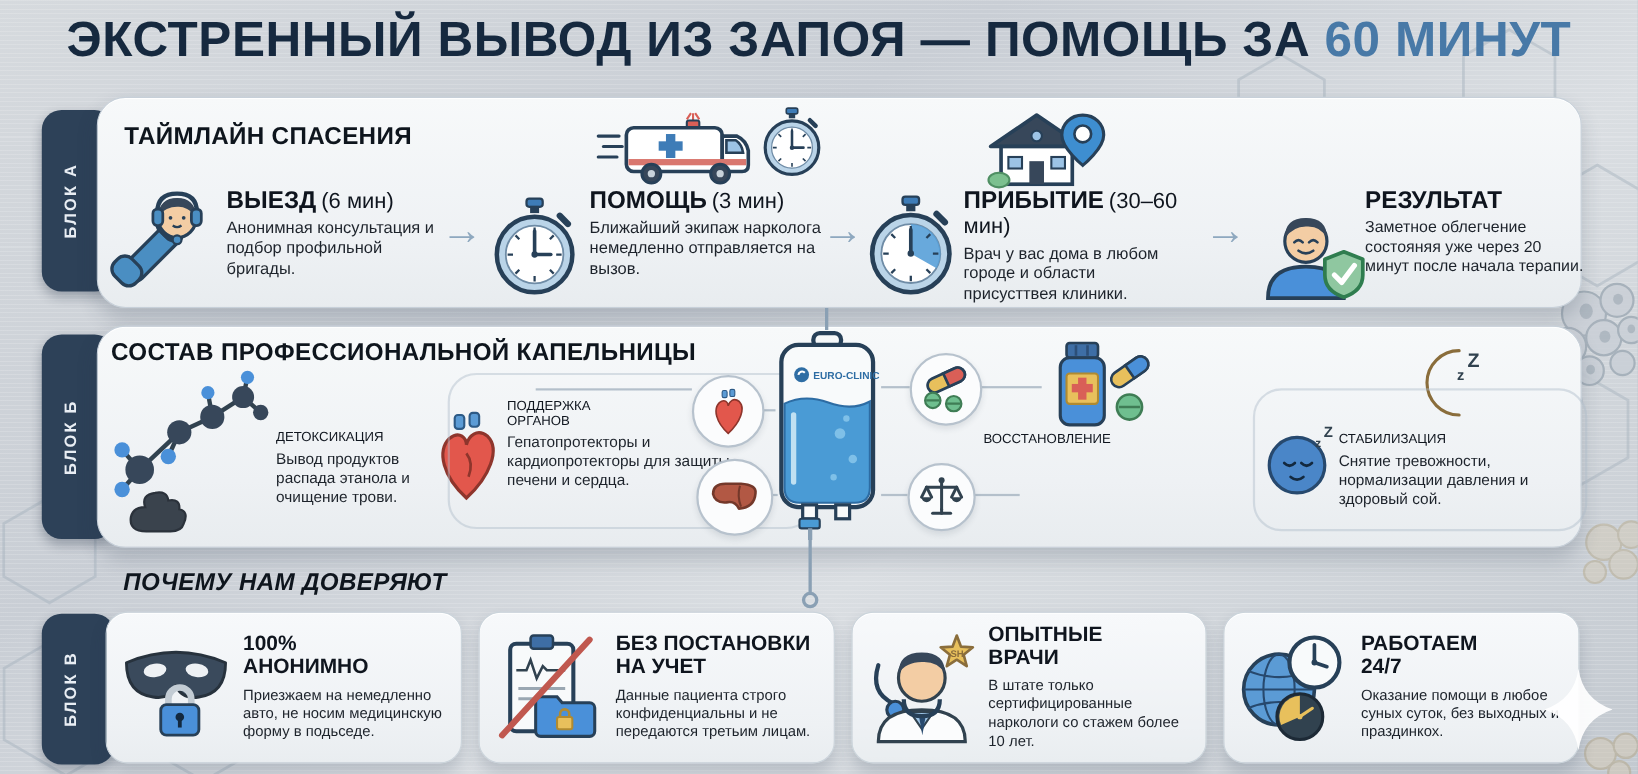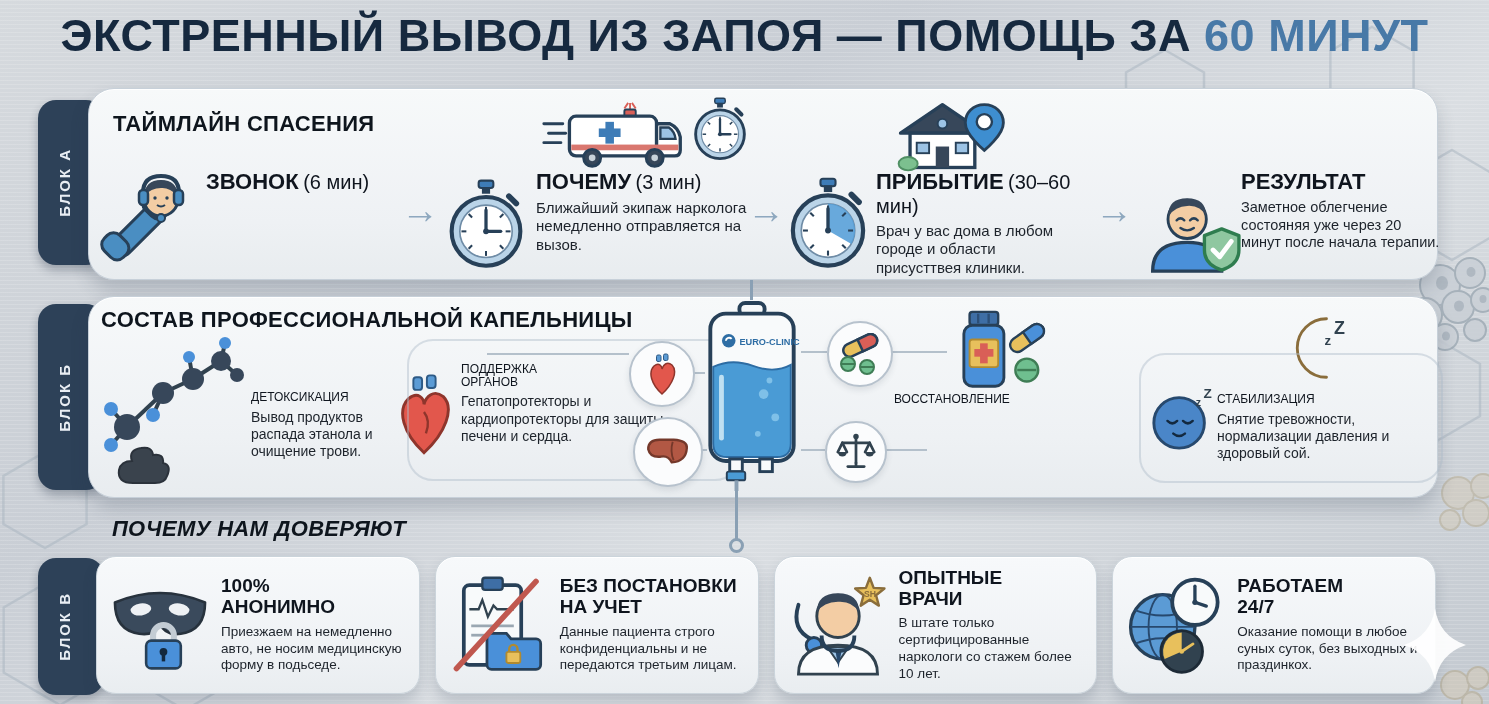--- a/index.html
+++ b/index.html
@@ -152,22 +152,23 @@
       <path d="M44 28 Q44 11 62 11 Q80 11 80 28" fill="none" stroke="#274058" stroke-width="4"></path>
       <rect x="40" y="25" width="9" height="15" rx="4" fill="#4a8ec2" stroke="#274058" stroke-width="2.5"></rect>
       <rect x="75" y="25" width="9" height="15" rx="4" fill="#4a8ec2" stroke="#274058" stroke-width="2.5"></rect>
       <circle cx="56" cy="33" r="1.7" fill="#274058"></circle>
         <circle cx="68" cy="33" r="1.7" fill="#274058"></circle>
       <path d="M58 40 Q62 43 66 40" stroke="#274058" stroke-width="2" fill="none"></path>
       <path d="M46 42 Q50 52 60 53" fill="none" stroke="#274058" stroke-width="3"></path>
       <circle cx="62" cy="53" r="4" fill="#4a8ec2" stroke="#274058" stroke-width="2"></circle>
     </svg>
     <div class="abs" style="left:117px;top:80px;width:190px;">
-      <div><span class="step-title">ЗВОНОК</span>
+      <div><span class="step-title">ВЫЕЗД</span>
         <span class="step-time">(6 мин)</span></div>
+      <div class="step-desc">Анонимная консультация и подбор профильной бригады.</div>
     </div>
     <div class="arrow" style="left:312px;top:100px;">→</div>
 
     <svg class="abs" style="left:448px;top:12px;" width="152" height="72" viewBox="0 0 152 76">
       <g stroke="#274058" stroke-width="3" stroke-linecap="round">
         <line x1="3" y1="24" x2="23" y2="24"></line>
           <line x1="8" y1="34" x2="26" y2="34"></line>
           <line x1="3" y1="44" x2="21" y2="44"></line>
       </g>
       <path d="M88 8 l4 -6 M94 9 l0 -7 M100 8 l-4 -6" stroke="#d95f57" stroke-width="2" fill="none"></path>
@@ -219,21 +220,21 @@
         <line x1="50" y1="34" x2="50" y2="40" transform="rotate(225 50 64)"></line>
           <line x1="50" y1="34" x2="50" y2="40" transform="rotate(270 50 64)"></line>
         <line x1="50" y1="34" x2="50" y2="40" transform="rotate(315 50 64)"></line>
           <line x1="50" y1="34" x2="50" y2="40"></line>
       </g>
       <line x1="50" y1="64" x2="50" y2="38" stroke="#274058" stroke-width="4" stroke-linecap="round"></line>
       <line x1="50" y1="64" x2="68" y2="64" stroke="#274058" stroke-width="4" stroke-linecap="round"></line>
       <circle cx="50" cy="64" r="3.5" fill="#274058"></circle>
     </svg>
     <div class="abs" style="left:447px;top:80px;width:230px;">
-      <div><span class="step-title">ПОЧЕМУ</span>
+      <div><span class="step-title">ПОМОЩЬ</span>
         <span class="step-time">(3 мин)</span></div>
       <div class="step-desc">Ближайший экипаж нарколога немедленно отправляется на вызов.</div>
     </div>
     <div class="arrow" style="left:658px;top:100px;">→</div>
 
     <svg class="abs" style="left:803px;top:8px;" width="118" height="80" viewBox="0 0 122 84">
       <path d="M8 38 L52 8 L96 38 Z" fill="#37475a" stroke="#274058" stroke-width="3.5" stroke-linejoin="round"></path>
       <rect x="18" y="38" width="68" height="36" fill="#ffffff" stroke="#274058" stroke-width="3.5"></rect>
       <circle cx="52" cy="28" r="5" fill="#9cc3e5" stroke="#274058" stroke-width="2"></circle>
       <rect x="45" y="52" width="14" height="22" fill="#37475a"></rect>

